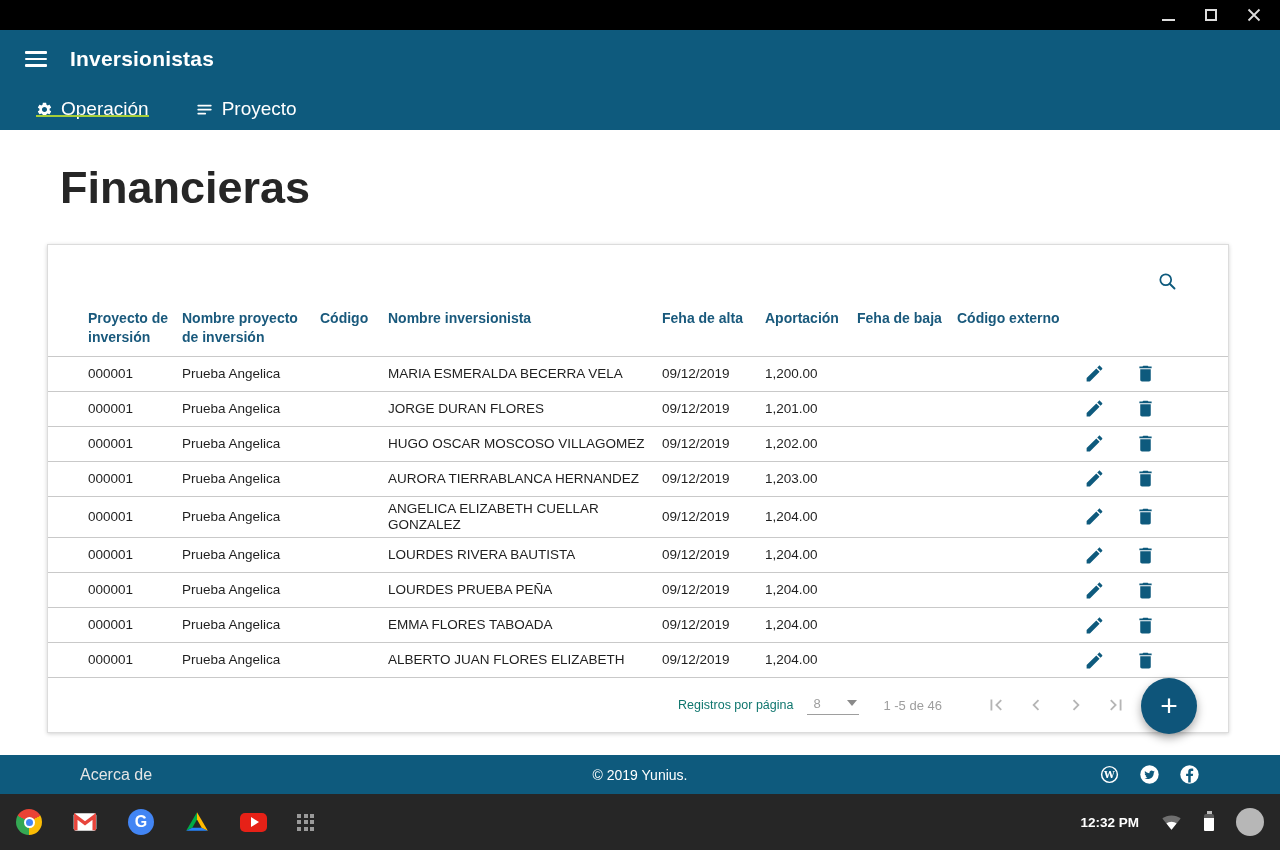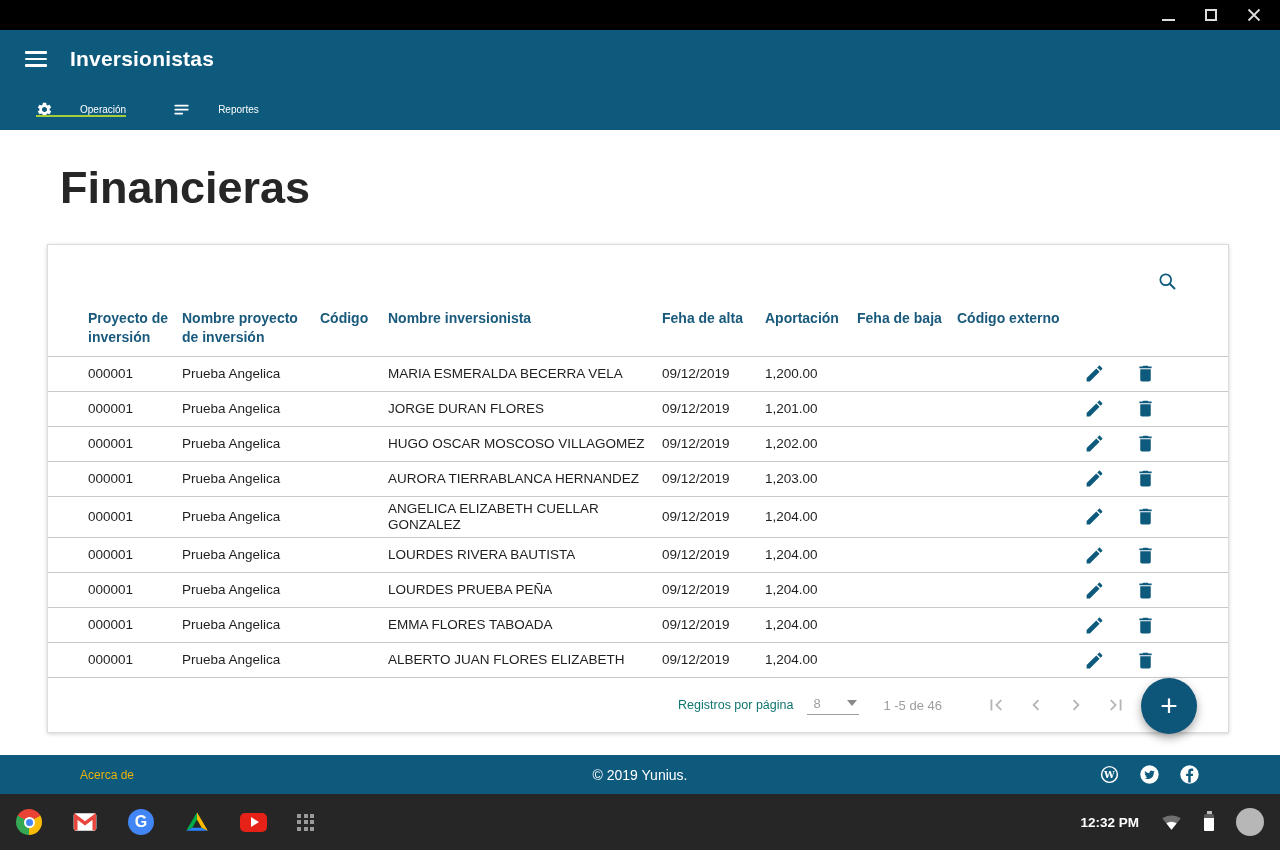--- a/index.html
+++ b/index.html
@@ -14,22 +14,22 @@
   .min-glyph { width:13px; height:2px; background:#ddd; transform:translateY(5px); display:block; }
   .max-glyph { width:12px; height:12px; border:2px solid #ddd; display:block; }
 
   
   .appbar { height:100px; background:var(--teal,#0e5a7d); color:#fff; flex:0 0 auto; }
   .appbar-top { height:58px; display:flex; align-items:center; padding-left:25px; }
   .hamburger { width:22px; height:16px; display:flex; flex-direction:column; justify-content:space-between; background:none; border:none; cursor:pointer; }
   .hamburger i { display:block; height:2.6px; background:#fff; border-radius:1px; }
   .app-title { font-size:21px; font-weight:bold; margin-left:23px; letter-spacing:.2px; }
   .tabs { display:flex; height:42px; padding-left:36px; }
-  .tab { display:flex; align-items:center; gap:27px; height:100%; color:#fff;
-    font-size:10px; margin-right:46px; position:relative; background:none; border:none; cursor:pointer; }
+  .tab { display:flex; align-items:center; gap:8px; height:100%; color:#fff;
+    font-size:19px; margin-right:46px; position:relative; background:none; border:none; cursor:pointer; }
   .tab.active::after { content:""; position:absolute; left:0; right:0; bottom:13px;
     height:2px; background:var(--accent,#a6ce39); }
 
   
   main { flex:1 1 auto; position:relative; background:#fff; }
   .page-title { font-size:45px; font-weight:bold; color:#262626; margin:32px 0 0 60px; }
   .card { width:1182px; margin:30px 0 0 47px; background:#fff; border:1px solid #dcdcdc;
     box-shadow:0 1px 4px rgba(0,0,0,.18); }
   .card-toolbar { height:64px; position:relative; }
   .search-btn { position:absolute; right:50px; top:26px; background:none; border:none; cursor:pointer; }
@@ -58,21 +58,21 @@
   .pg-nav { display:flex; gap:16px; }
   .pg-nav .icon-btn svg { fill:#b5b5b5; }
 
   .fab { position:absolute; left:1141px; top:548px; width:56px; height:56px; border-radius:50%;
     background:var(--teal-dark,#0e557a); border:none; cursor:pointer; color:#fff; font-size:30px;
     font-weight:300; line-height:52px; text-align:center; box-shadow:0 4px 10px rgba(0,0,0,.35); z-index:5; }
 
   
   .footer { height:39px; background:var(--teal,#0e5a7d); color:#fff; display:flex;
     align-items:center; position:relative; flex:0 0 auto; }
-  .about { margin-left:80px; font-size:12px; color:#eab308; text-decoration:none; cursor:pointer; }
+  .about { margin-left:80px; font-size:16px; color:#e5e5e5; text-decoration:none; cursor:pointer; }
   .copyright { position:absolute; left:50%; transform:translateX(-50%); font-size:14px; }
   .social { position:absolute; right:80px; display:flex; gap:19px; align-items:center; }
   .social a { display:flex; cursor:pointer; }
 
   
   .taskbar { height:56px; background:#262626; display:flex; align-items:center;
     padding:0 16px; flex:0 0 auto; }
   .apps { display:flex; align-items:center; gap:30px; }
   .app-btn { background:none; border:none; cursor:pointer; display:flex; align-items:center; justify-content:center; }
   .chrome-outer { width:26px; height:26px; border-radius:50%;
@@ -130,21 +130,21 @@
         <span>Operación</span>
       </button>
       <button class="tab">
         <svg width="19" height="19" viewBox="0 0 24 24">
             <g fill="#fff">
               <rect x="3" y="6" width="18" height="2.3" rx="1"></rect>
               <rect x="3" y="11" width="18" height="2.3" rx="1"></rect>
               <rect x="3" y="16" width="11" height="2.3" rx="1"></rect>
             </g>
           </svg>
-        <span>Reportes</span>
+        <span>Proyecto</span>
       </button>
     </nav>
   </header>
 
   <main>
     <h2 class="page-title">Financieras</h2>
 
     <section class="card">
       <div class="card-toolbar">
         <button class="search-btn">

